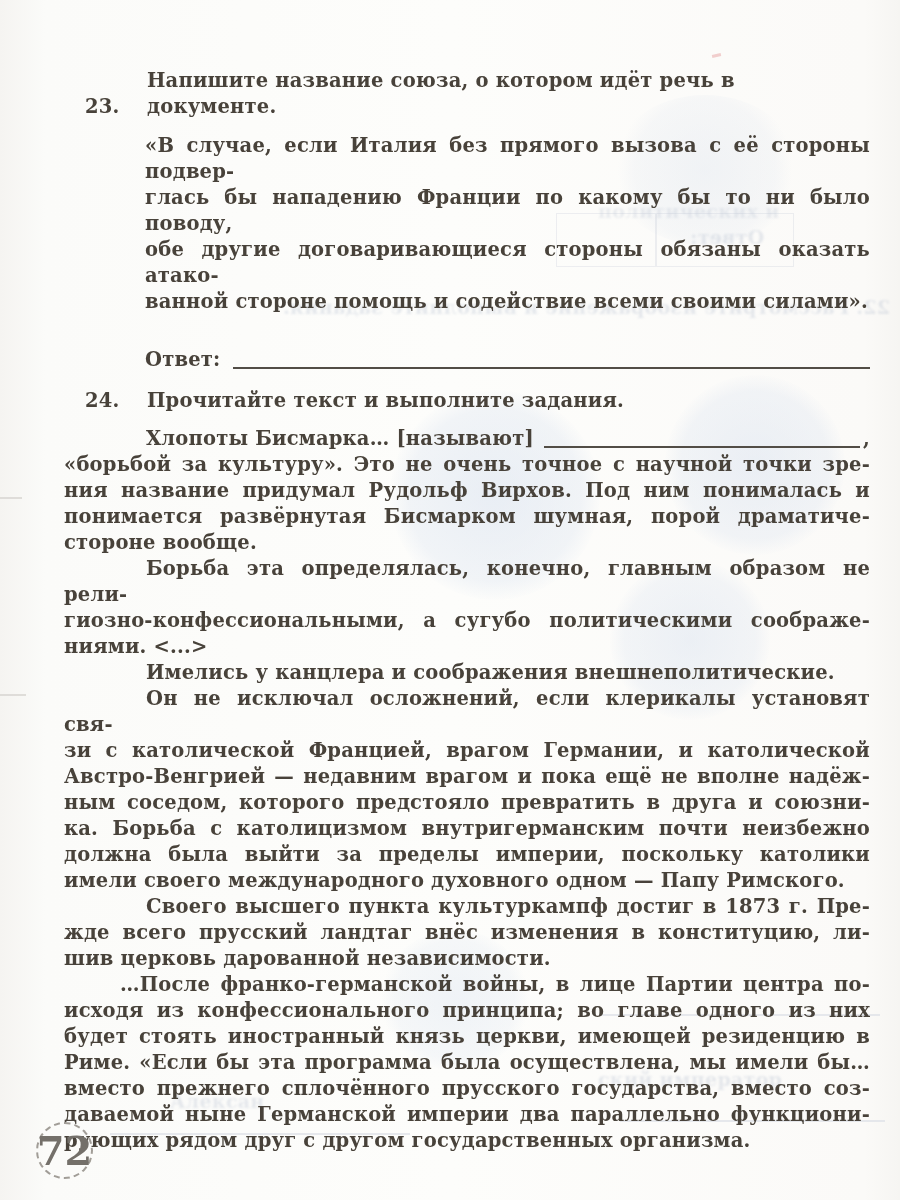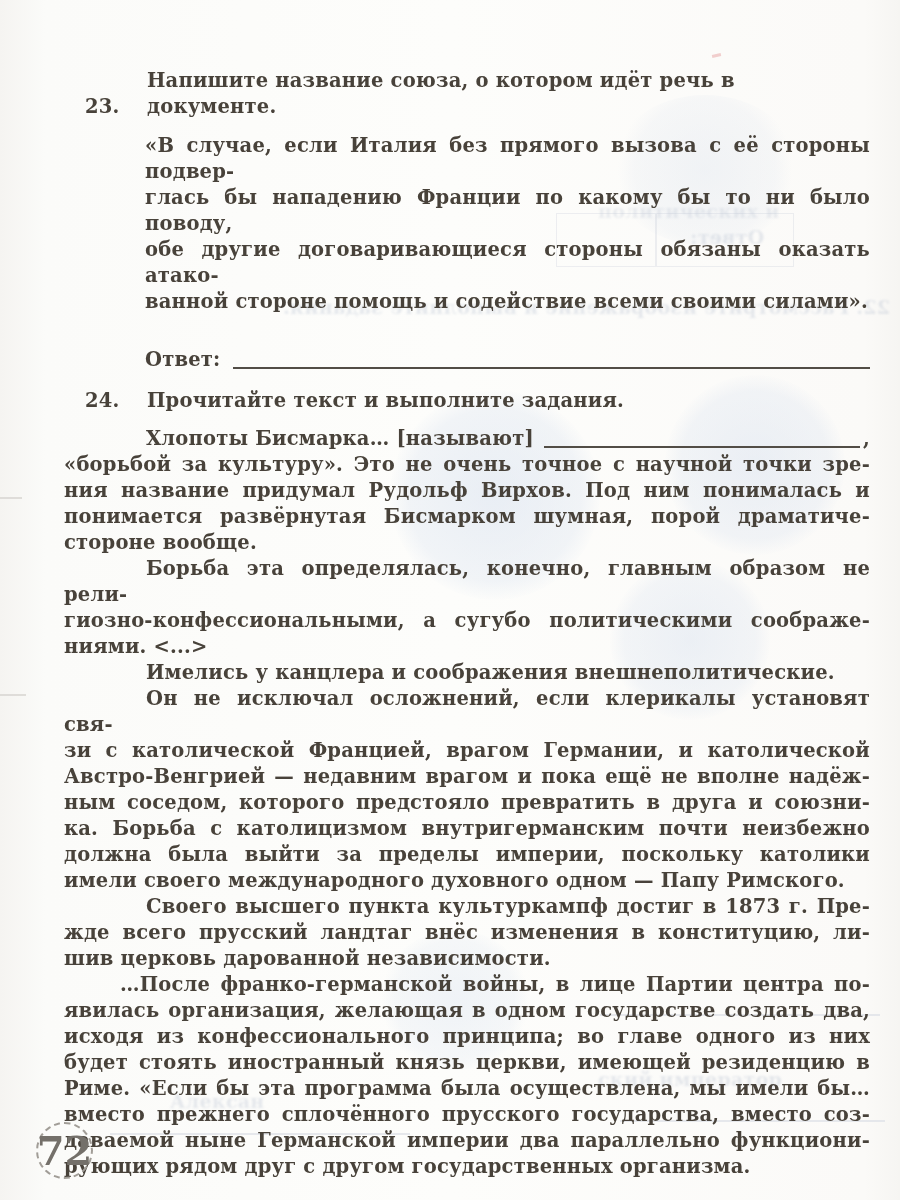--- a/index.html
+++ b/index.html
@@ -148,21 +148,20 @@
           <div class="ln">должна была выйти за пределы империи, поскольку католики</div>
           <div class="ln">имели своего международного духовного одном — Папу Римского.</div>
         </div>
       <div class="para indent">
           <div class="ln">Своего высшего пункта культуркампф достиг в 1873 г. Пре-</div>
           <div class="ln">жде всего прусский ландтаг внёс изменения в конституцию, ли-</div>
           <div class="ln">шив церковь дарованной независимости.</div>
         </div>
       <div class="para indent-small">
           <div class="ln">…После франко-германской войны, в лице Партии центра по-</div>
-          <div class="ln">явилась организация, желающая в одном государстве создать два,</div>
           <div class="ln">исходя из конфессионального принципа; во главе одного из них</div>
           <div class="ln">будет стоять иностранный князь церкви, имеющей резиденцию в</div>
           <div class="ln">Риме. «Если бы эта программа была осуществлена, мы имели бы…</div>
           <div class="ln">вместо прежнего сплочённого прусского государства, вместо соз-</div>
           <div class="ln">даваемой ныне Германской империи два параллельно функциони-</div>
           <div class="ln">рующих рядом друг с другом государственных организма.</div>
         </div>
 
     </section>
 

